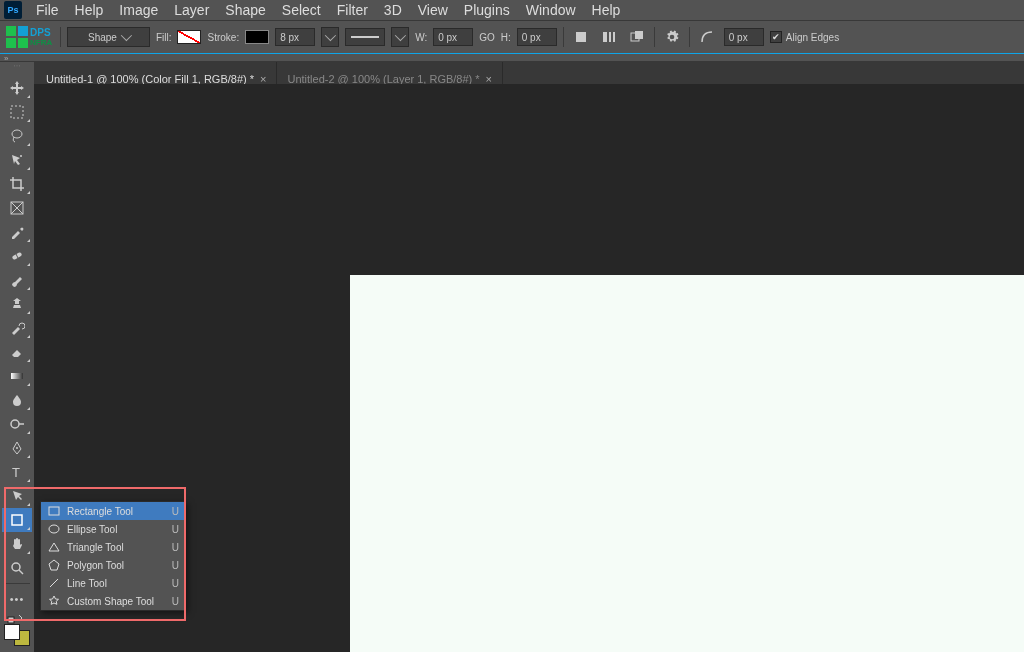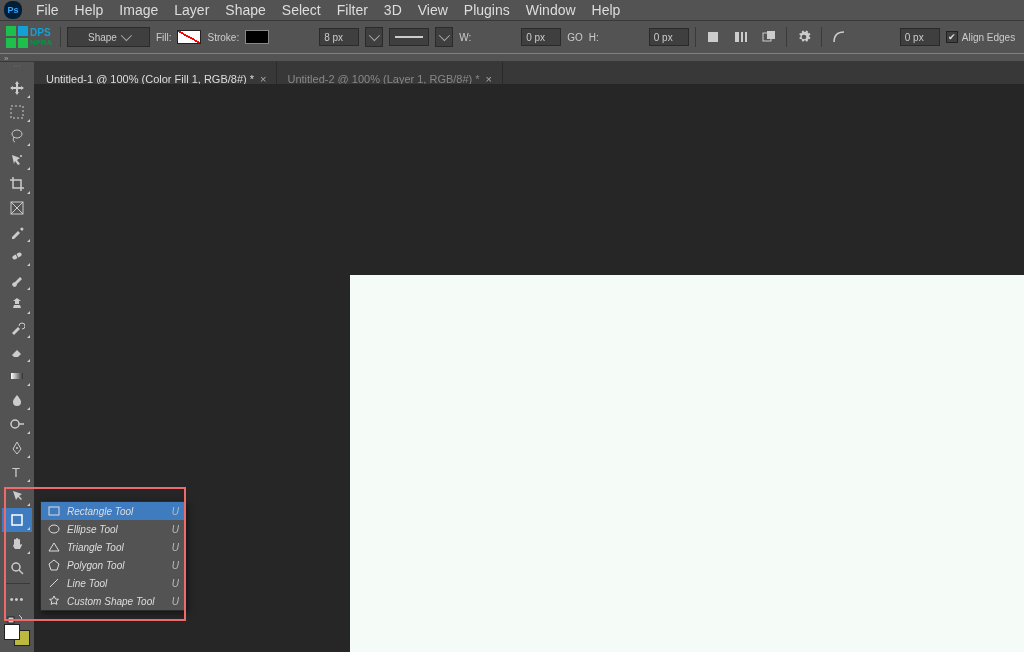--- a/index.html
+++ b/index.html
@@ -1,53 +1,53 @@
 <!DOCTYPE html>
 <html><head>
 <meta charset="utf-8">
 <style>
 * { margin: 0; padding: 0; box-sizing: border-box; font-family: -apple-system, "Segoe UI", Arial, sans-serif; }
 body { background: #323232; color: #ccc; width: 1024px; height: 652px; overflow: hidden; position: relative; font-size: 11px; }
 .menubar { height: 20px; background: #535353; display: flex; align-items: center; padding-left: 4px; }
-.menubar .logo { width: 18px; height: 18px; background: #001e36; color: #31a8ff; font-size: 9px; font-weight: bold; display: flex; align-items: center; justify-content: center; border-radius: 8px; margin-right: 6px; }
+.menubar .logo { width: 18px; height: 18px; background: #001e36; color: #31a8ff; font-size: 9px; font-weight: bold; display: flex; align-items: center; justify-content: center; border-radius: 2px; margin-right: 6px; }
 .menubar span[data-name^="menu-"] { padding: 0 8px; cursor: default; color: #ddd; font-size: 14px; line-height: 20px;}
 .optbar { height: 34px; background: #535353; border-top: 1px solid #383838; border-bottom: 1px solid #0ea5e9; display: flex; align-items: center; padding-left: 6px; gap: 6px; }
 .dps-logo { width: 48px; height: 26px; display: flex; align-items: center; }
 .dps-blocks { display: grid; grid-template-columns: repeat(2,10px); grid-template-rows: repeat(2,10px); gap: 2px; }
 .dps-blocks div { background: #1ec04d; }
 .dps-blocks div:nth-child(2){background:#13a0d4}
 .dps-text { color: #14a0d4; font-weight: bold; font-size: 10px; line-height: 9px; margin-left: 2px; }
 .dps-text .sub{color:#0e8f45;font-size:8px}
 .dd { background: #3f3f3f; border: 1px solid #2a2a2a; padding: 1px 20px; display: flex; align-items: center; gap: 4px; height: 20px; font-size: 10px;}
 .chev { width: 8px; height: 8px; border-right: 1px solid #aaa; border-bottom: 1px solid #aaa; transform: rotate(45deg) translateY(-2px); }
 .lbl { color: #ccc; font-size: 10px; }
 .swatch { width: 24px; height: 14px; border: 1px solid #222; }
 .swatch.nofill { background: linear-gradient(to top right, #fff 0 46%, #f00 46% 54%, #fff 54%); }
 .swatch.black { background: #000; border: 1px solid #888;}
-.numbox { background: #3f3f3f; border: 1px solid #2a2a2a; width: 40px; height: 18px; padding: 0 4px; font-size: 10px; line-height: 18px; margin-left: 44px; }
+.numbox { background: #3f3f3f; border: 1px solid #2a2a2a; width: 40px; height: 18px; padding: 0 4px; font-size: 10px; line-height: 18px; }
 .linepv { width: 40px; height: 18px; background: #3f3f3f; border: 1px solid #2a2a2a; display: flex; align-items: center; justify-content: center; }
 .linepv .ln { width: 28px; height: 2px; background: #ccc; }
 .toolbtn { width: 22px; height: 22px; display: flex; align-items: center; justify-content: center; color: #ccc; }
 .check { display:flex; align-items:center; gap:4px; font-size:10px;}
 .check .box{width:12px;height:12px;background:#3f3f3f;border:1px solid #222;display:flex;align-items:center;justify-content:center;font-size:9px;color:#ddd}
 .expand { height: 8px; background:#535353; font-size:8px; padding-left:4px; color:#aaa; border-bottom:1px solid #383838;}
 .tabstrip { height: 34px; background: #383838; display: flex; align-items: stretch; padding-left: 36px; }
 .tab { padding: 0 10px; display: flex; align-items: center; gap: 6px; font-size: 11px; color: #ddd; border-right: 1px solid #2a2a2a; }
 .tab.inactive { color: #888; }
 .tab .close { color: #aaa; font-size: 11px;}
 .workarea { position: absolute; top: 84px; left: 34px; right: 0; bottom: 0; background: #262626; }
 .canvas { position: absolute; left: 316px; top: 191px; width: 708px; height: 461px; background: #f5fcf7; }
 .ltoolbar { position: absolute; top: 62px; left: 0; width: 34px; bottom: 0; background: #535353; display: flex; flex-direction: column; align-items: center; padding-top: 14px; gap: 0; }
 .ltoolbar .thead{position:absolute;top:0;left:0;right:0;height:12px;color:#888;font-size:7px;text-align:center}
 .ltool { width: 30px; height: 24px; display: flex; align-items: center; justify-content: center; color: #ccc; position: relative; }
 .ltool.selected { background: #3f7bbf; }
 .ltool .corner { position: absolute; right: 2px; bottom: 2px; width: 0; height: 0; border-right: 3px solid #ccc; border-top: 3px solid transparent; }
 .sep { width: 26px; height: 1px; background: #3a3a3a; margin: 3px 0; }
 .flyout { position: absolute; left: 40px; top: 501px; width: 146px; background: #535353; border: 1px solid #2a2a2a; box-shadow: 2px 2px 6px rgba(0,0,0,.5); }
-.flyout .row { display: flex; align-items: center; padding: 3px 6px; gap: 6px; font-size: 10px; color: #ddd; font-style: italic; }
+.flyout .row { display: flex; align-items: center; padding: 3px 6px; gap: 6px; font-size: 10px; color: #ddd; }
 .flyout .row.sel { background: #3f7bbf; }
 .flyout .row .sc { margin-left: auto; color: #bbb; }
 .flyout .row .ic { width: 14px; display:flex; justify-content:center;}
 .hlbox { position: absolute; left: 4px; top: 487px; width: 182px; height: 134px; border: 2px solid #ef6a6a; pointer-events: none; }
 .colorwell { position:absolute; bottom:6px; left:4px; width:26px; height:22px; }
 .colorwell .fg{position:absolute;top:0;left:0;width:16px;height:16px;background:#fff;border:1px solid #222}
 .colorwell .bg{position:absolute;bottom:0;right:0;width:16px;height:16px;background:#bdb83f;border:1px solid #222}
 svg{display:block}
 .divv{width:1px;height:20px;background:#3a3a3a}
 </style>

